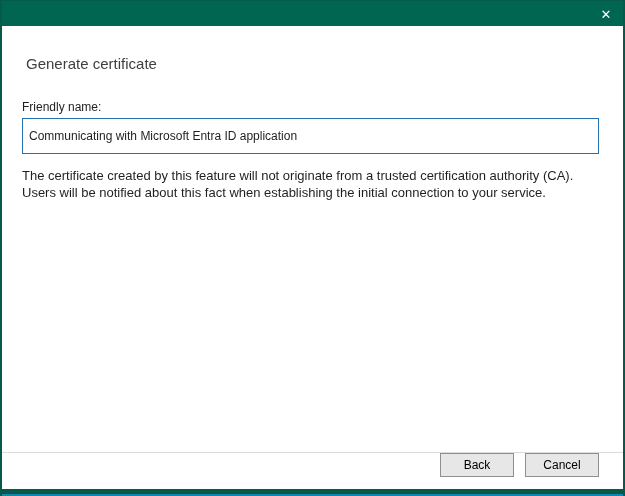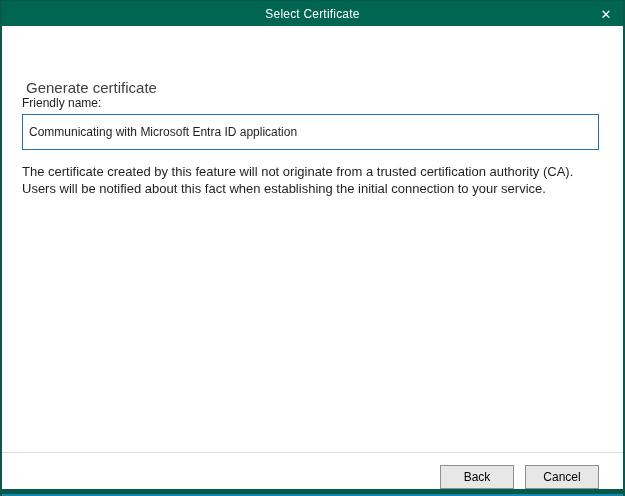--- a/index.html
+++ b/index.html
@@ -28,28 +28,28 @@
   .close-btn {
     position:absolute; right:0; top:0; height:26px; width:34px;
     display:flex; align-items:center; justify-content:center;
     color:#ffffff; font-size:13px; font-weight:bold;
     cursor:default; background:transparent; border:none;
     font-family:"Liberation Sans","DejaVu Sans",sans-serif;
   }
 
   .body {
     flex:1 1 auto;
-    padding:53px 24px 0 20px;
+    padding:29px 24px 0 20px;
     overflow:hidden;
   }
   .page-heading {
     margin:0 0 0 4px;
     font-size:15px; font-weight:400; color:#3f3f3f;
   }
-  .field { }
+  .field { margin-top:28px; }
   .field-label {
     display:block;
     font-size:12px; color:#1f1f1f;
     margin:0 0 4px 0;
   }
   .text-input {
     display:block; width:100%; height:36px;
     border:1px solid var(--accent-blue);
     font-size:12px; color:#1f1f1f;
     padding:1px 6px; outline:none; background:#fff;
@@ -58,21 +58,21 @@
   .description {
     margin:13px 0 0 0;
     font-size:13px; line-height:1.32; color:#1f1f1f;
     max-width:585px;
   }
 
   .separator { flex:0 0 1px; height:1px; background:var(--separator); }
 
   .footer {
     flex:0 0 36px; height:36px;
-    display:flex; align-items:flex-end; justify-content:flex-end;
+    display:flex; align-items:flex-start; justify-content:flex-end;
     gap:11px; padding-right:24px;
     background:#ffffff;
   }
   .btn {
     min-width:74px; height:24px;
     background:var(--button-face);
     border:1px solid var(--button-border);
     font-size:12px; color:#000000;
     padding:0 10px; cursor:default;
     font-family:"Liberation Sans","DejaVu Sans",sans-serif;
@@ -81,21 +81,20 @@
 
   .bottom-band  { flex:0 0 5px; height:5px; background:var(--window-border); }
   .bottom-line  { flex:0 0 2px; height:2px; background:var(--bottom-line); }
 </style>
 </head>
 <body>
 
 <div class="window">
 
   <div class="titlebar">
-    <span class="titlebar-title">Select Certificate</span>
     <button class="close-btn">✕</button>
   </div>
 
   <div class="body">
     <h1 class="page-heading">Generate certificate</h1>
 
     <div class="field">
       <label class="field-label">Friendly name:</label>
       <input class="text-input" type="text" value="Communicating with Microsoft Entra ID application" style="">
     </div>

